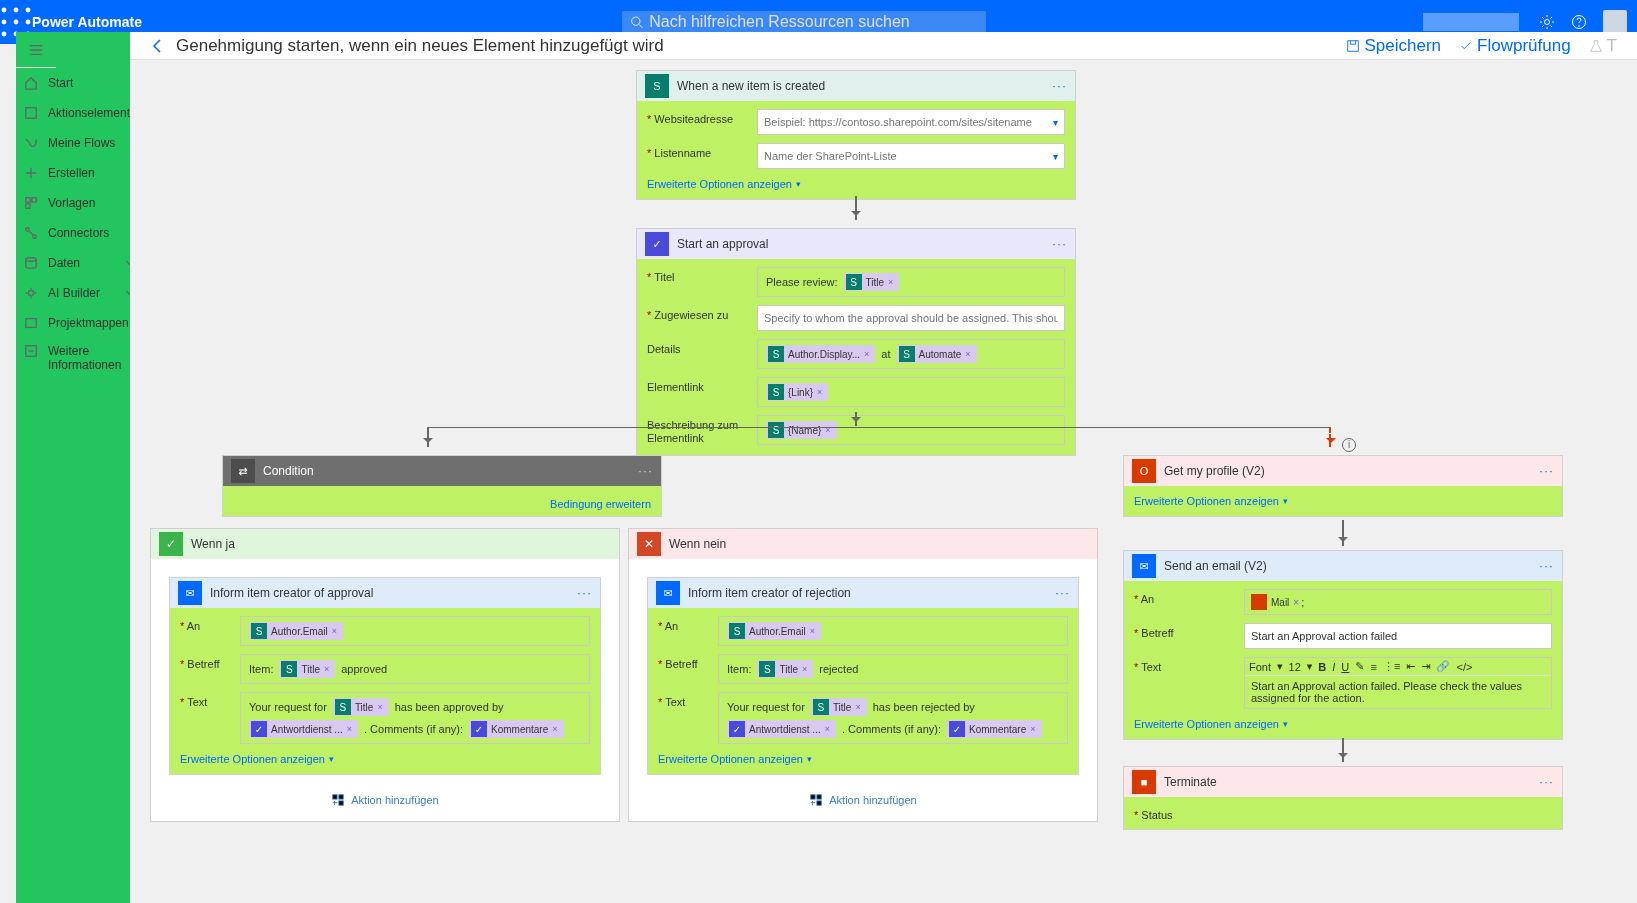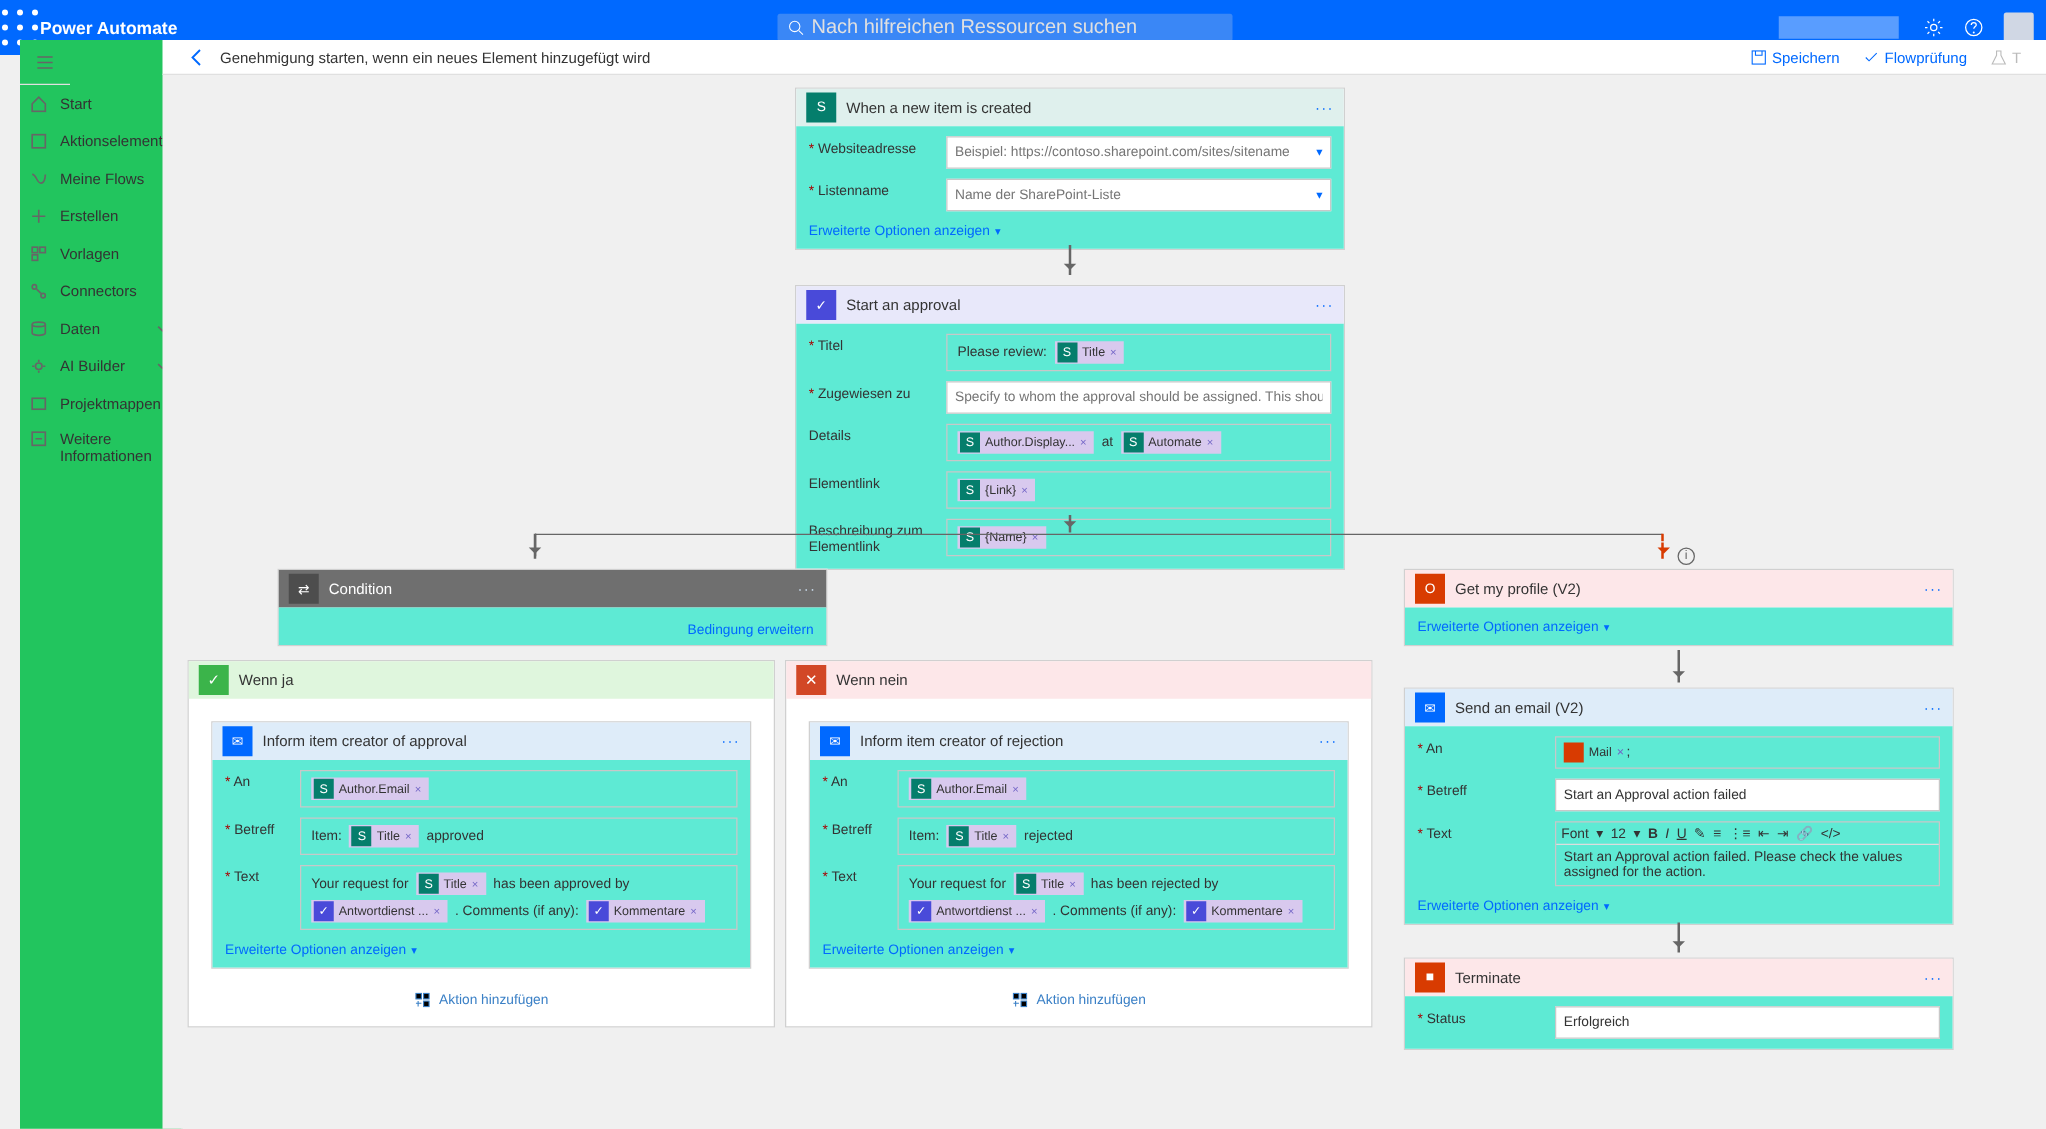--- a/index.html
+++ b/index.html
@@ -21,21 +21,21 @@
 
 .sidebar { position: absolute; left: 16px; top: 32px; width: 130px; height: calc(100% - 32px); background: #22c55e; border-right: 1px solid #e0e0e0; }
 .hamburger { width: 40px; height: 36px; display: flex; align-items: center; justify-content: center; border-bottom: 1px solid #e0e0e0; }
 .nav-item { display: flex; align-items: center; height: 30px; padding: 0 8px; gap: 10px; cursor: pointer; font-size: 12px; color: #333; }
 .nav-item svg { width: 14px; height: 14px; fill: none; stroke: #666; stroke-width: 1.5; flex-shrink:0; }
 .nav-item .chev { margin-left: auto; }
 .nav-item.multi { height:auto; padding:6px 8px; align-items:flex-start;}
 .nav-item.multi .txt { display:flex; flex-direction:column;}
 
 
-.toolbar { position: absolute; left: 130px; right: 0; top: 32px; height: 28px; background: #fff; border-bottom: 1px solid #e0e0e0; display: flex; align-items: center; padding: 0 20px; font-size: 12px; }
+.toolbar { position: absolute; left: 130px; right: 0; top: 32px; height: 28px; background: #fff; border-bottom: 1px solid #e0e0e0; display: flex; align-items: center; padding: 0 20px; font-size: 17px; }
 .toolbar .back { width: 16px; height: 16px; stroke:#0069ff; margin-right: 10px; }
 .toolbar-right { margin-left: auto; display: flex; align-items: center; gap: 18px; color: #0069ff; }
 .toolbar-right .act { display: flex; align-items: center; gap: 4px; cursor: pointer; }
 .toolbar-right svg { width: 14px; height: 14px; fill: none; stroke: #0069ff; }
 .toolbar-right .disabled { color: #bbb; }
 .toolbar-right .disabled svg { stroke: #bbb; }
 
 
 .canvas { position: absolute; left: 130px; top: 60px; right: 0; bottom: 0; overflow: visible; background: #f0f0f0; }
 
@@ -52,21 +52,21 @@
 .grey .ico { background:#4d4d4d; }
 .green-hdr { background:#dff6dd; }
 .red-hdr { background:#fde7e9; }
 .blue-hdr { background:#deecf9;}
 .blue-hdr .ico { background:#0069ff;}
 .red-card-hdr { background:#fde7e9;}
 .red-card-hdr .ico { background:#d83b01;}
 .red-term { background:#fde7e9;}
 .red-term .ico { background:#d83b01;}
 
-.card-body { background:#5eead4; padding: 8px 10px; }
+.card-body { background:#bef264; padding: 8px 10px; }
 .field-row { display: flex; align-items: flex-start; margin-bottom: 8px; }
 .field-label { width: 110px; font-size: 11px; color: #333; padding-top:4px;}
 .field-label.req::before { content:"* "; color:#a80000;}
 .field-input { flex:1; height:26px; border:1px solid #c8c8c8; padding:0 6px; font-size:11px; display:flex; align-items:center; background:#fff; position:relative;}
 .field-input input { border:none; outline:none; width:100%; font-size:11px;}
 .field-input .dd { position:absolute; right:6px; color:#0069ff; font-size:10px;}
 .token { display:inline-flex; align-items:center; background:#d8c9ee; padding:1px 6px 1px 2px; margin:1px 2px; font-size:10px; gap:4px;}
 .token .tk-ico { width:16px;height:16px;background:#057e6c;display:flex;align-items:center;justify-content:center;color:#fff;font-size:10px;}
 .token .tk-ico.blue { background:#494ad9;}
 .token .tx { color:#7164c6; cursor:pointer; font-size:9px;}
@@ -597,20 +597,17 @@
 
   <div class="card" style="left:993px; top:706px; width:440px;">
     <div class="card-header red-term">
       <div class="ico">■</div>
       <span>Terminate</span>
       <span class="menu">···</span>
     </div>
     <div class="card-body">
       <div class="field-row" style="margin-bottom:0;justify-content:space-between;">
           <div class="field-label req">Status</div>
-        <div class="field-input">
-            <span>Erfolgreich</span>
-          </div>
         </div>
     </div>
   </div>
 
 </div>
 
 </body></html>

